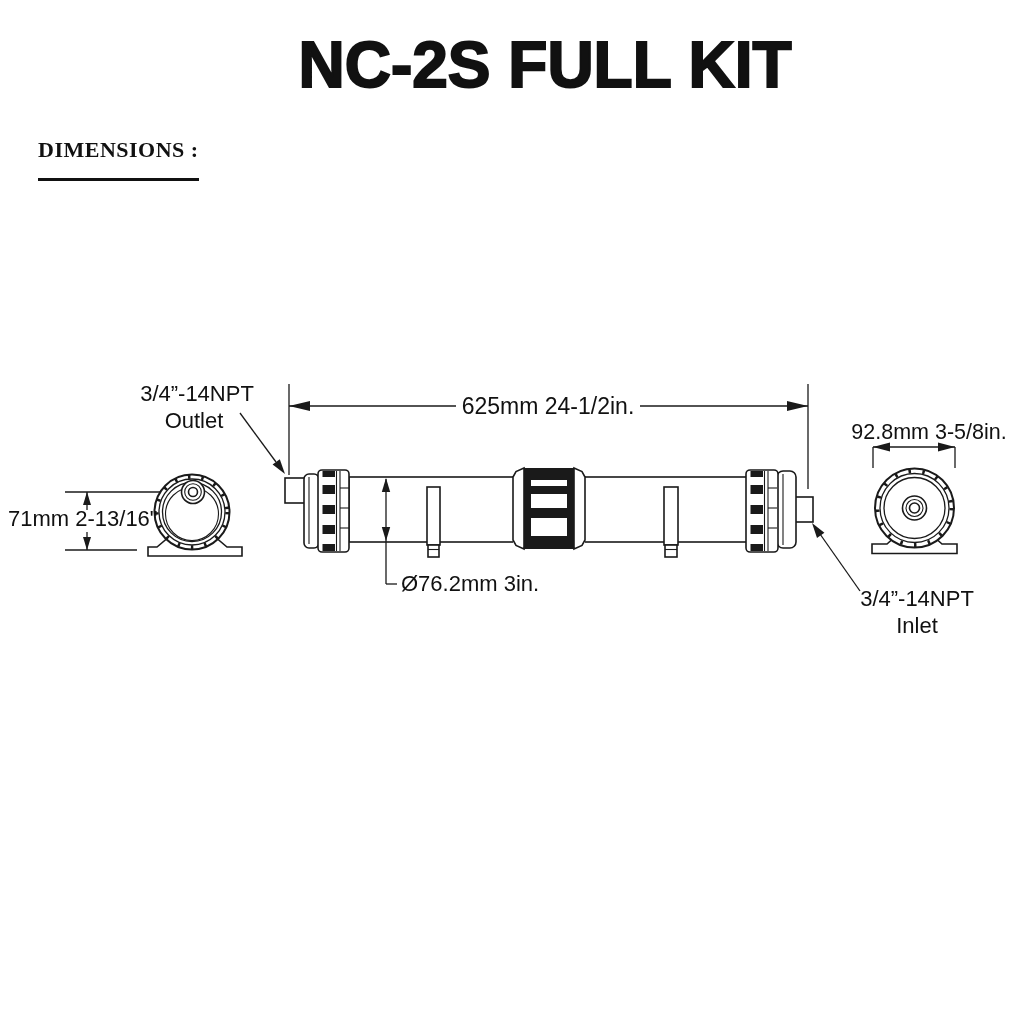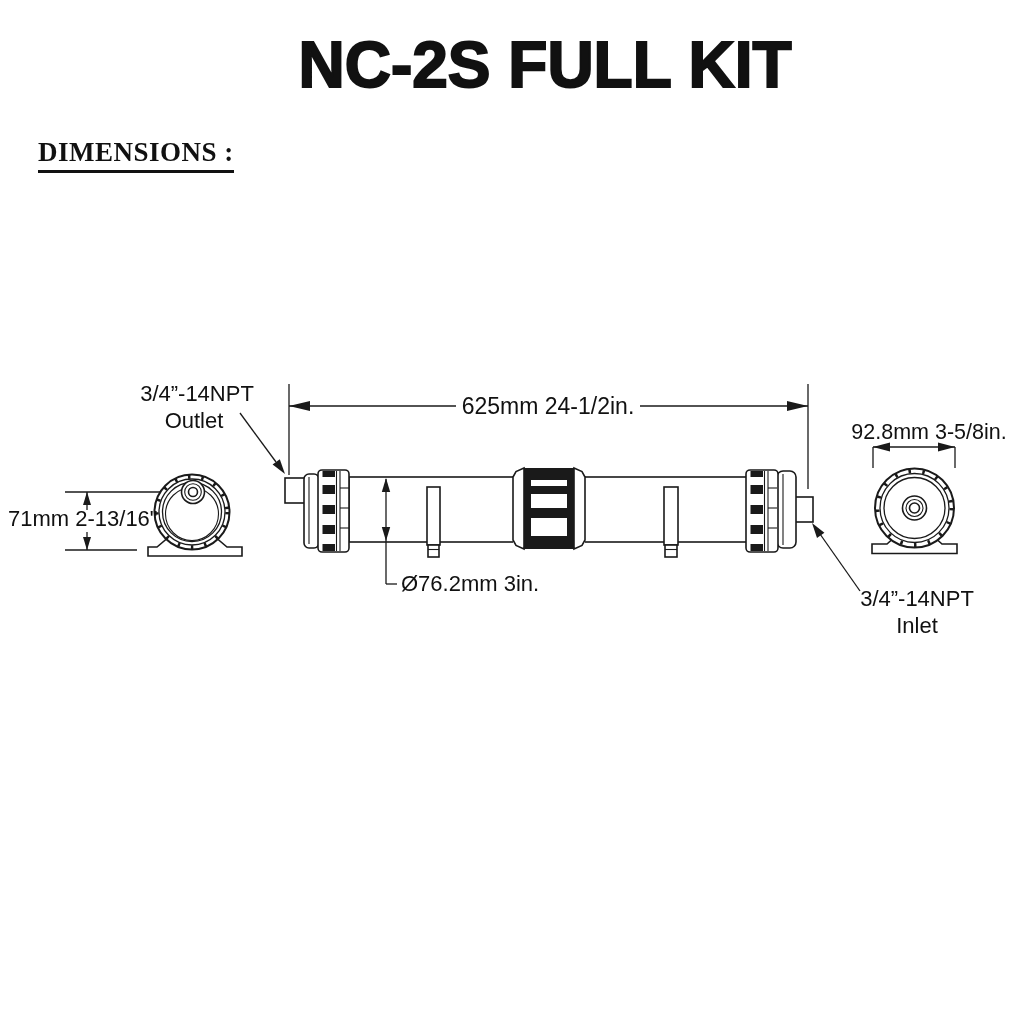--- a/index.html
+++ b/index.html
@@ -2,22 +2,22 @@
 <html><head>
 <meta charset="utf-8">
 <style>
   html,body{margin:0;padding:0;background:#ffffff;}
   #canvas{position:relative;width:1024px;height:1024px;background:#fff;overflow:hidden;
           font-family:"Liberation Sans",sans-serif;color:#111;}
   .title{position:absolute;top:33px;left:545px;transform:translateX(-50%);
          font-size:64px;font-weight:900;letter-spacing:0px;white-space:nowrap;
          -webkit-text-stroke:2px #111;color:#111;line-height:1;}
   .heading{position:absolute;top:138px;left:38px;
-           font-family:"Liberation Serif",serif;font-weight:bold;font-size:27px;
-           color:#111;border-bottom:3px solid #111;padding-bottom:2px;letter-spacing:0.5px;
+           font-family:"Liberation Serif",serif;font-weight:bold;font-size:22px;
+           color:#111;border-bottom:3px solid #111;padding-bottom:16px;letter-spacing:0.5px;
            line-height:1.1;}
   svg{position:absolute;top:0;left:0;}
   .ln{fill:none;stroke:#1a1a1a;}
   .wh{fill:#ffffff;stroke:#1a1a1a;}
   .bk{fill:#1a1a1a;stroke:none;}
   .w1{stroke-width:1.1px;} .w12{stroke-width:1.3px;} .w15{stroke-width:1.6px;} .w2{stroke-width:2px;}
   text{fill:#111;font-family:"Liberation Sans",sans-serif;}
   text.dim{font-size:23px;} text.dim22{font-size:22px;} text.dim21{font-size:21.5px;}
 </style>
 </head>

